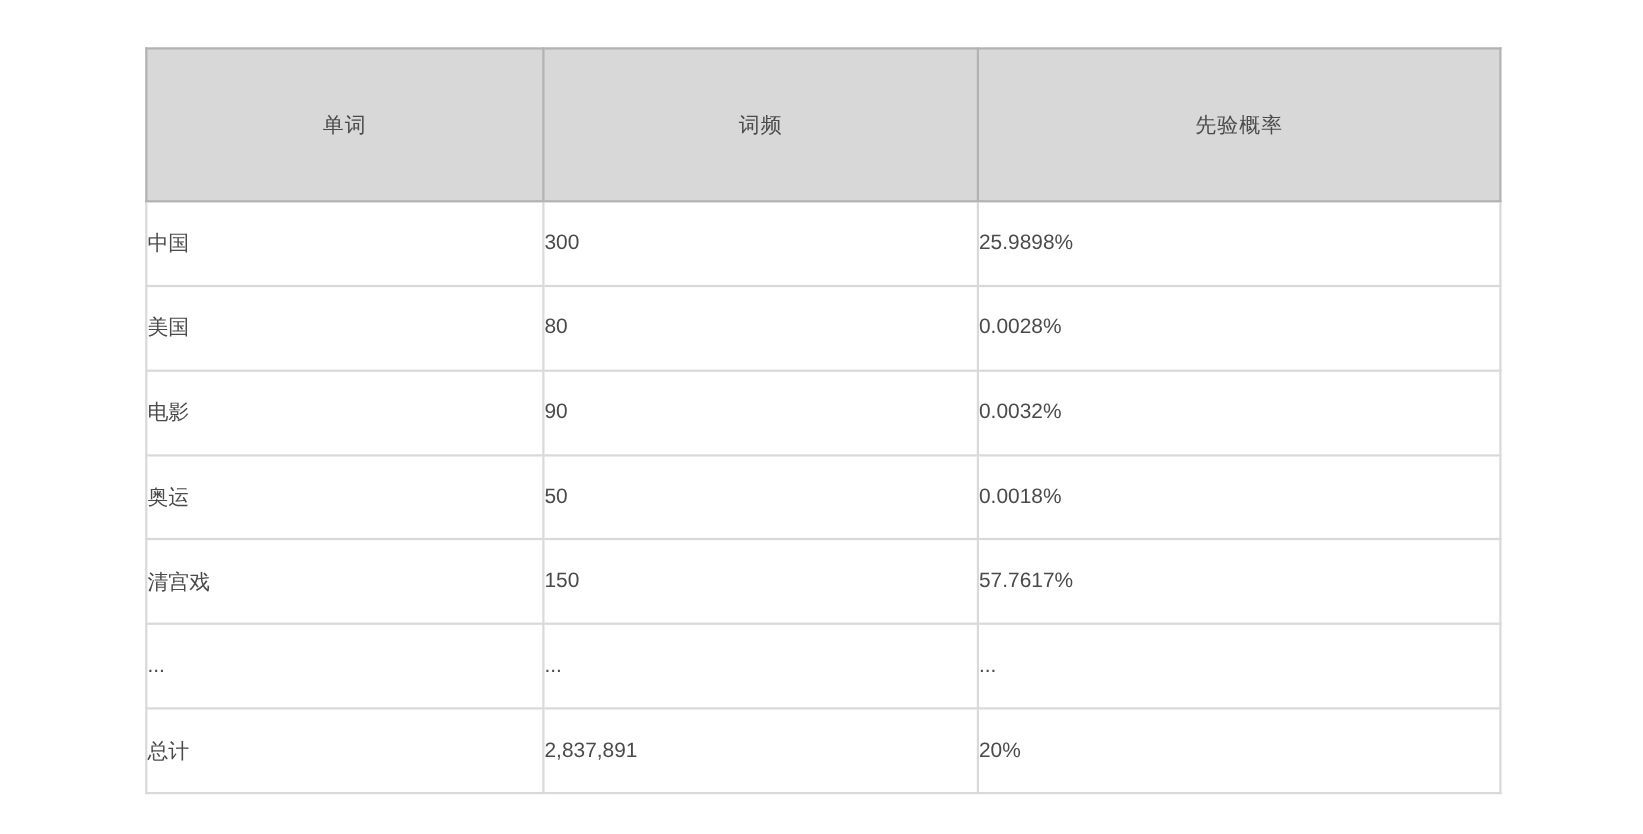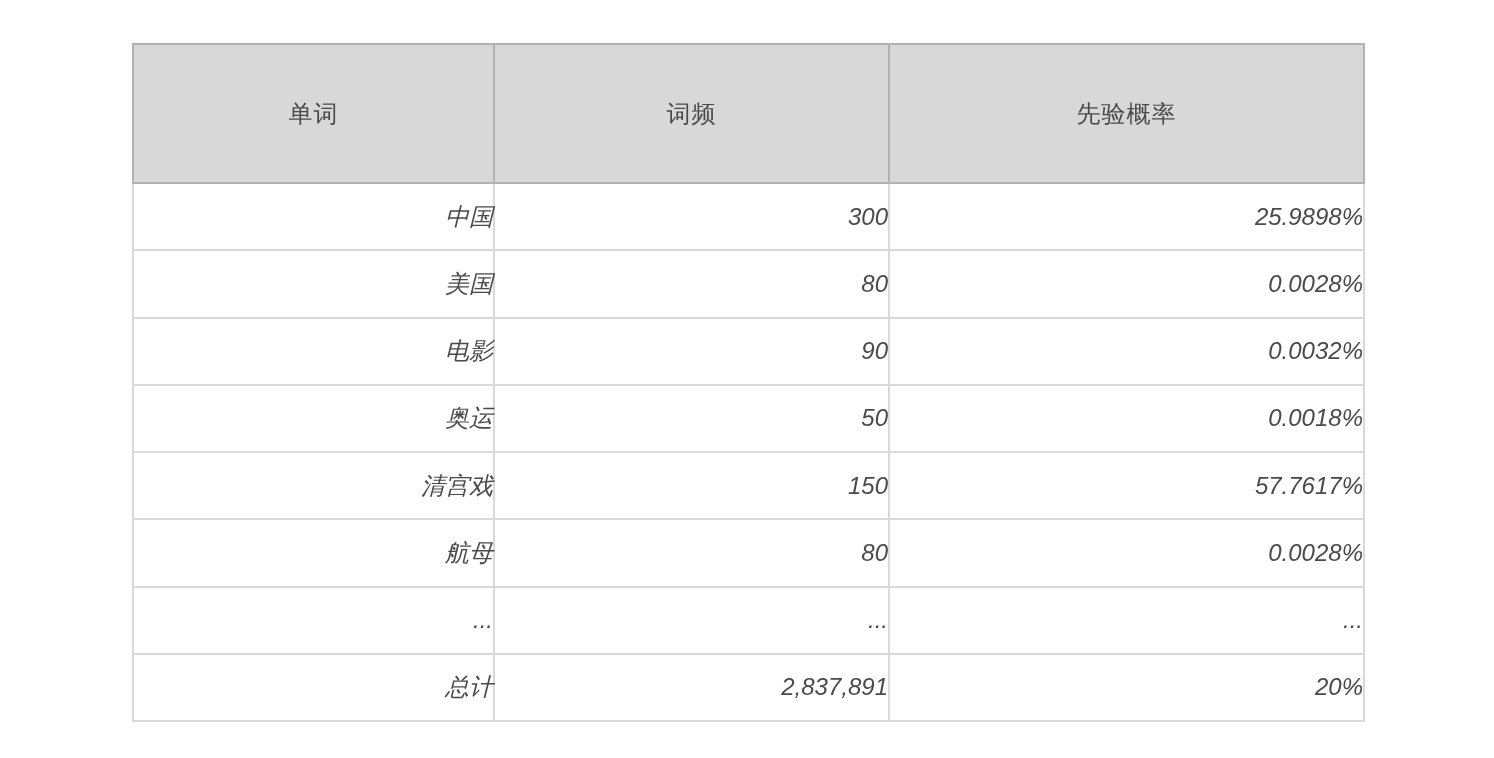--- a/index.html
+++ b/index.html
@@ -24,40 +24,39 @@
     background: var(--page-bg);
   }
   table.freq-table {
     position: absolute;
     left: 132px;
     top: 43px;
     width: 1231px;
     height: 679px;
     border-collapse: collapse;
     table-layout: fixed;
-    font-size: 24px;
+    font-size: 19px;
     color: var(--text-color);
     padding-left: 24px;
   }
   table.freq-table th {
     height: 139px;
     background: var(--header-bg);
     border: 2px solid var(--header-border);
     font-weight: normal;
     text-align: center;
     vertical-align: middle;
     letter-spacing: 1px;
   }
   table.freq-table td {
     height: 67px;
     background: #ffffff;
     border: 2px solid var(--body-border);
-    text-align: right;
+    text-align: left;
     vertical-align: middle;
-    font-style: italic;
   }
 </style>
 </head>
 <body>
 
 <div class="canvas">
   <table class="freq-table">
     <colgroup>
       <col style="width:361px">
       <col style="width:395px">
@@ -90,25 +89,20 @@
           <td>奥运</td>
           <td>50</td>
           <td>0.0018%</td>
         </tr>
         <tr>
           <td>清宫戏</td>
           <td>150</td>
           <td>57.7617%</td>
         </tr>
         <tr>
-          <td>航母</td>
-          <td>80</td>
-          <td>0.0028%</td>
-        </tr>
-        <tr>
           <td>...</td>
           <td>...</td>
           <td>...</td>
         </tr>
         <tr>
           <td>总计</td>
           <td>2,837,891</td>
           <td>20%</td>
         </tr>
       </tbody>

